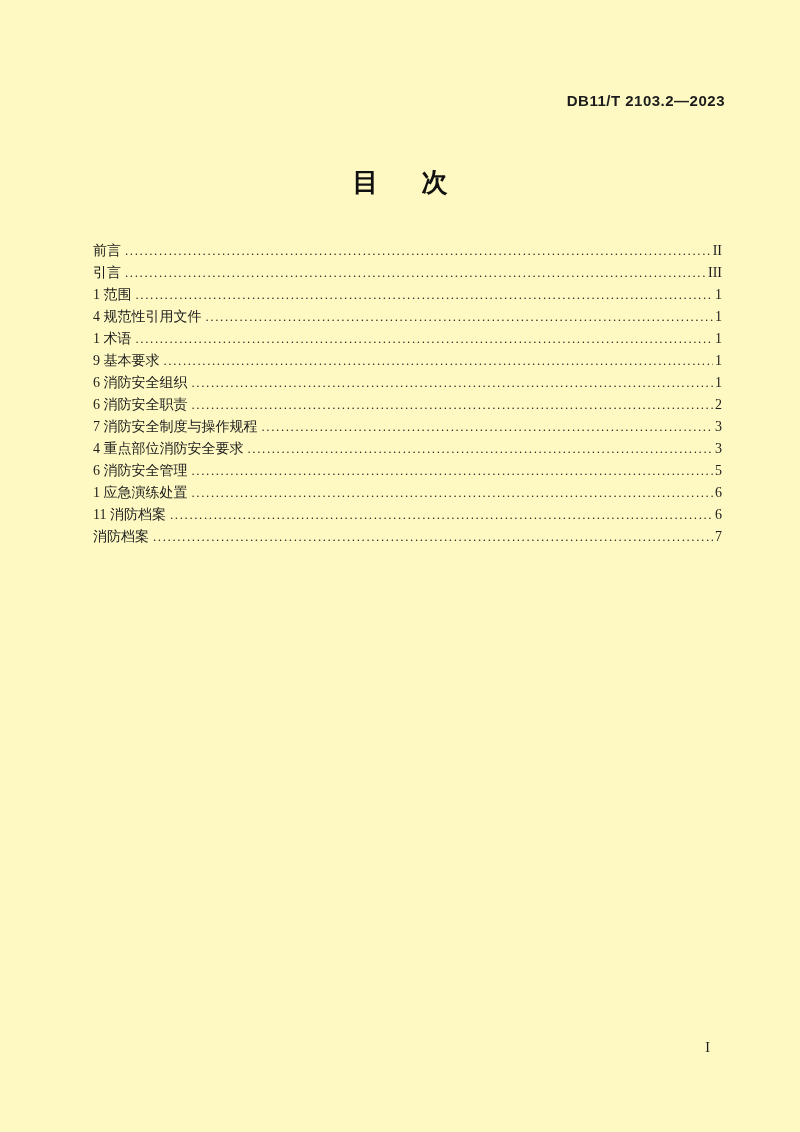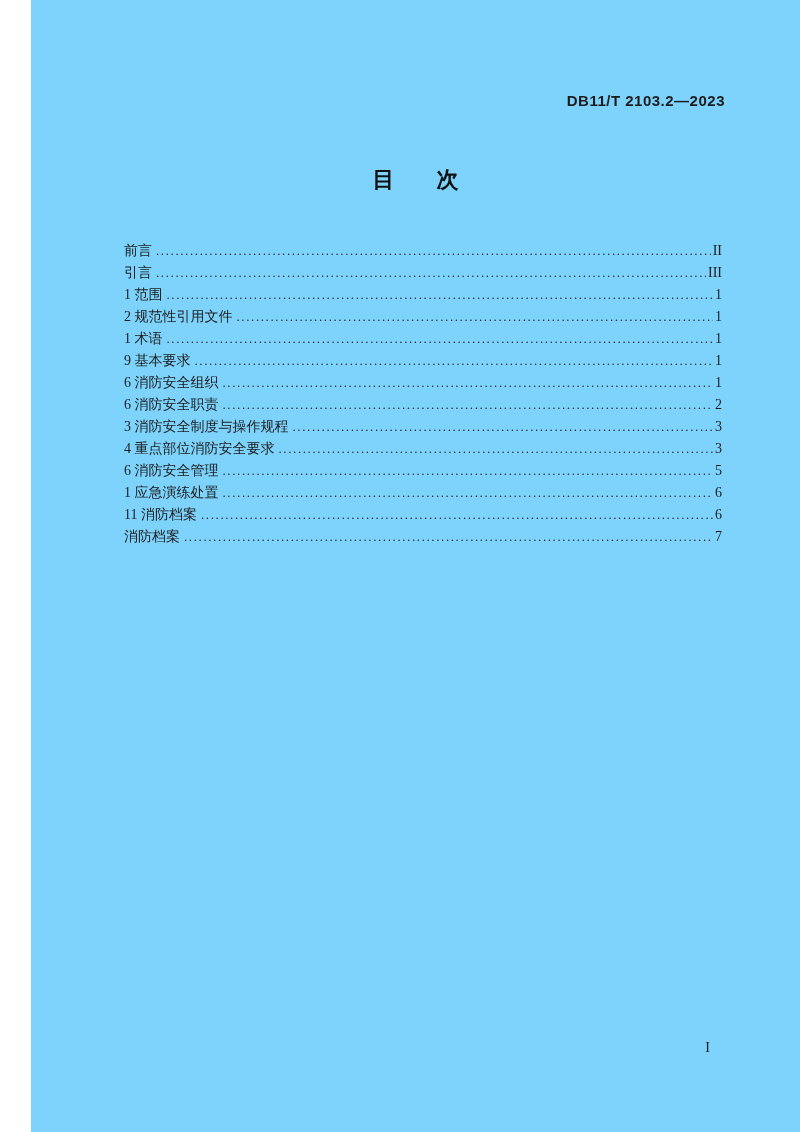--- a/index.html
+++ b/index.html
@@ -8,43 +8,42 @@
     width: 800px;
     height: 1132px;
     position: relative;
     font-family: "Liberation Serif", serif;
     color: #1c1c1c;
     overflow: hidden;
   }
   .page {
     position: absolute;
     inset: 0;
-    background: #7dd3fc;
-    margin-left: 31px;
+    background: #fef9c3;
   }
   .doc-number {
     position: absolute;
     top: 92px;
     right: 75px;
     font-family: "Liberation Sans", sans-serif;
     font-weight: bold;
     font-size: 15px;
     letter-spacing: 0.5px;
     color: #1c1c1c;
     white-space: nowrap;
   }
   .title {
     position: absolute;
     top: 165px;
     left: 0;
     width: 100%;
     text-align: center;
     font-family: "Liberation Sans", sans-serif;
     font-weight: bold;
-    font-size: 22px;
+    font-size: 26px;
     color: #111111;
     word-spacing: 36px;
     white-space: pre;
   }
   .toc {
     position: absolute;
     top: 240px;
     left: 93px;
     right: 78px;
   }
@@ -105,21 +104,21 @@
         <span class="toc-page">III</span>
       </div>
 
       <div class="toc-row">
         <span class="toc-label">1 范围</span>
         <span class="toc-leader">............................................................................................................................................................................................................................................................................................................</span>
         <span class="toc-page">1</span>
       </div>
 
       <div class="toc-row">
-        <span class="toc-label">2 规范性引用文件</span>
+        <span class="toc-label">4 规范性引用文件</span>
         <span class="toc-leader">............................................................................................................................................................................................................................................................................................................</span>
         <span class="toc-page">1</span>
       </div>
 
       <div class="toc-row">
         <span class="toc-label">1 术语</span>
         <span class="toc-leader">............................................................................................................................................................................................................................................................................................................</span>
         <span class="toc-page">1</span>
       </div>
 
@@ -135,21 +134,21 @@
         <span class="toc-page">1</span>
       </div>
 
       <div class="toc-row">
         <span class="toc-label">6 消防安全职责</span>
         <span class="toc-leader">............................................................................................................................................................................................................................................................................................................</span>
         <span class="toc-page">2</span>
       </div>
 
       <div class="toc-row">
-        <span class="toc-label">3 消防安全制度与操作规程</span>
+        <span class="toc-label">7 消防安全制度与操作规程</span>
         <span class="toc-leader">............................................................................................................................................................................................................................................................................................................</span>
         <span class="toc-page">3</span>
       </div>
 
       <div class="toc-row">
         <span class="toc-label">4 重点部位消防安全要求</span>
         <span class="toc-leader">............................................................................................................................................................................................................................................................................................................</span>
         <span class="toc-page">3</span>
       </div>
 

